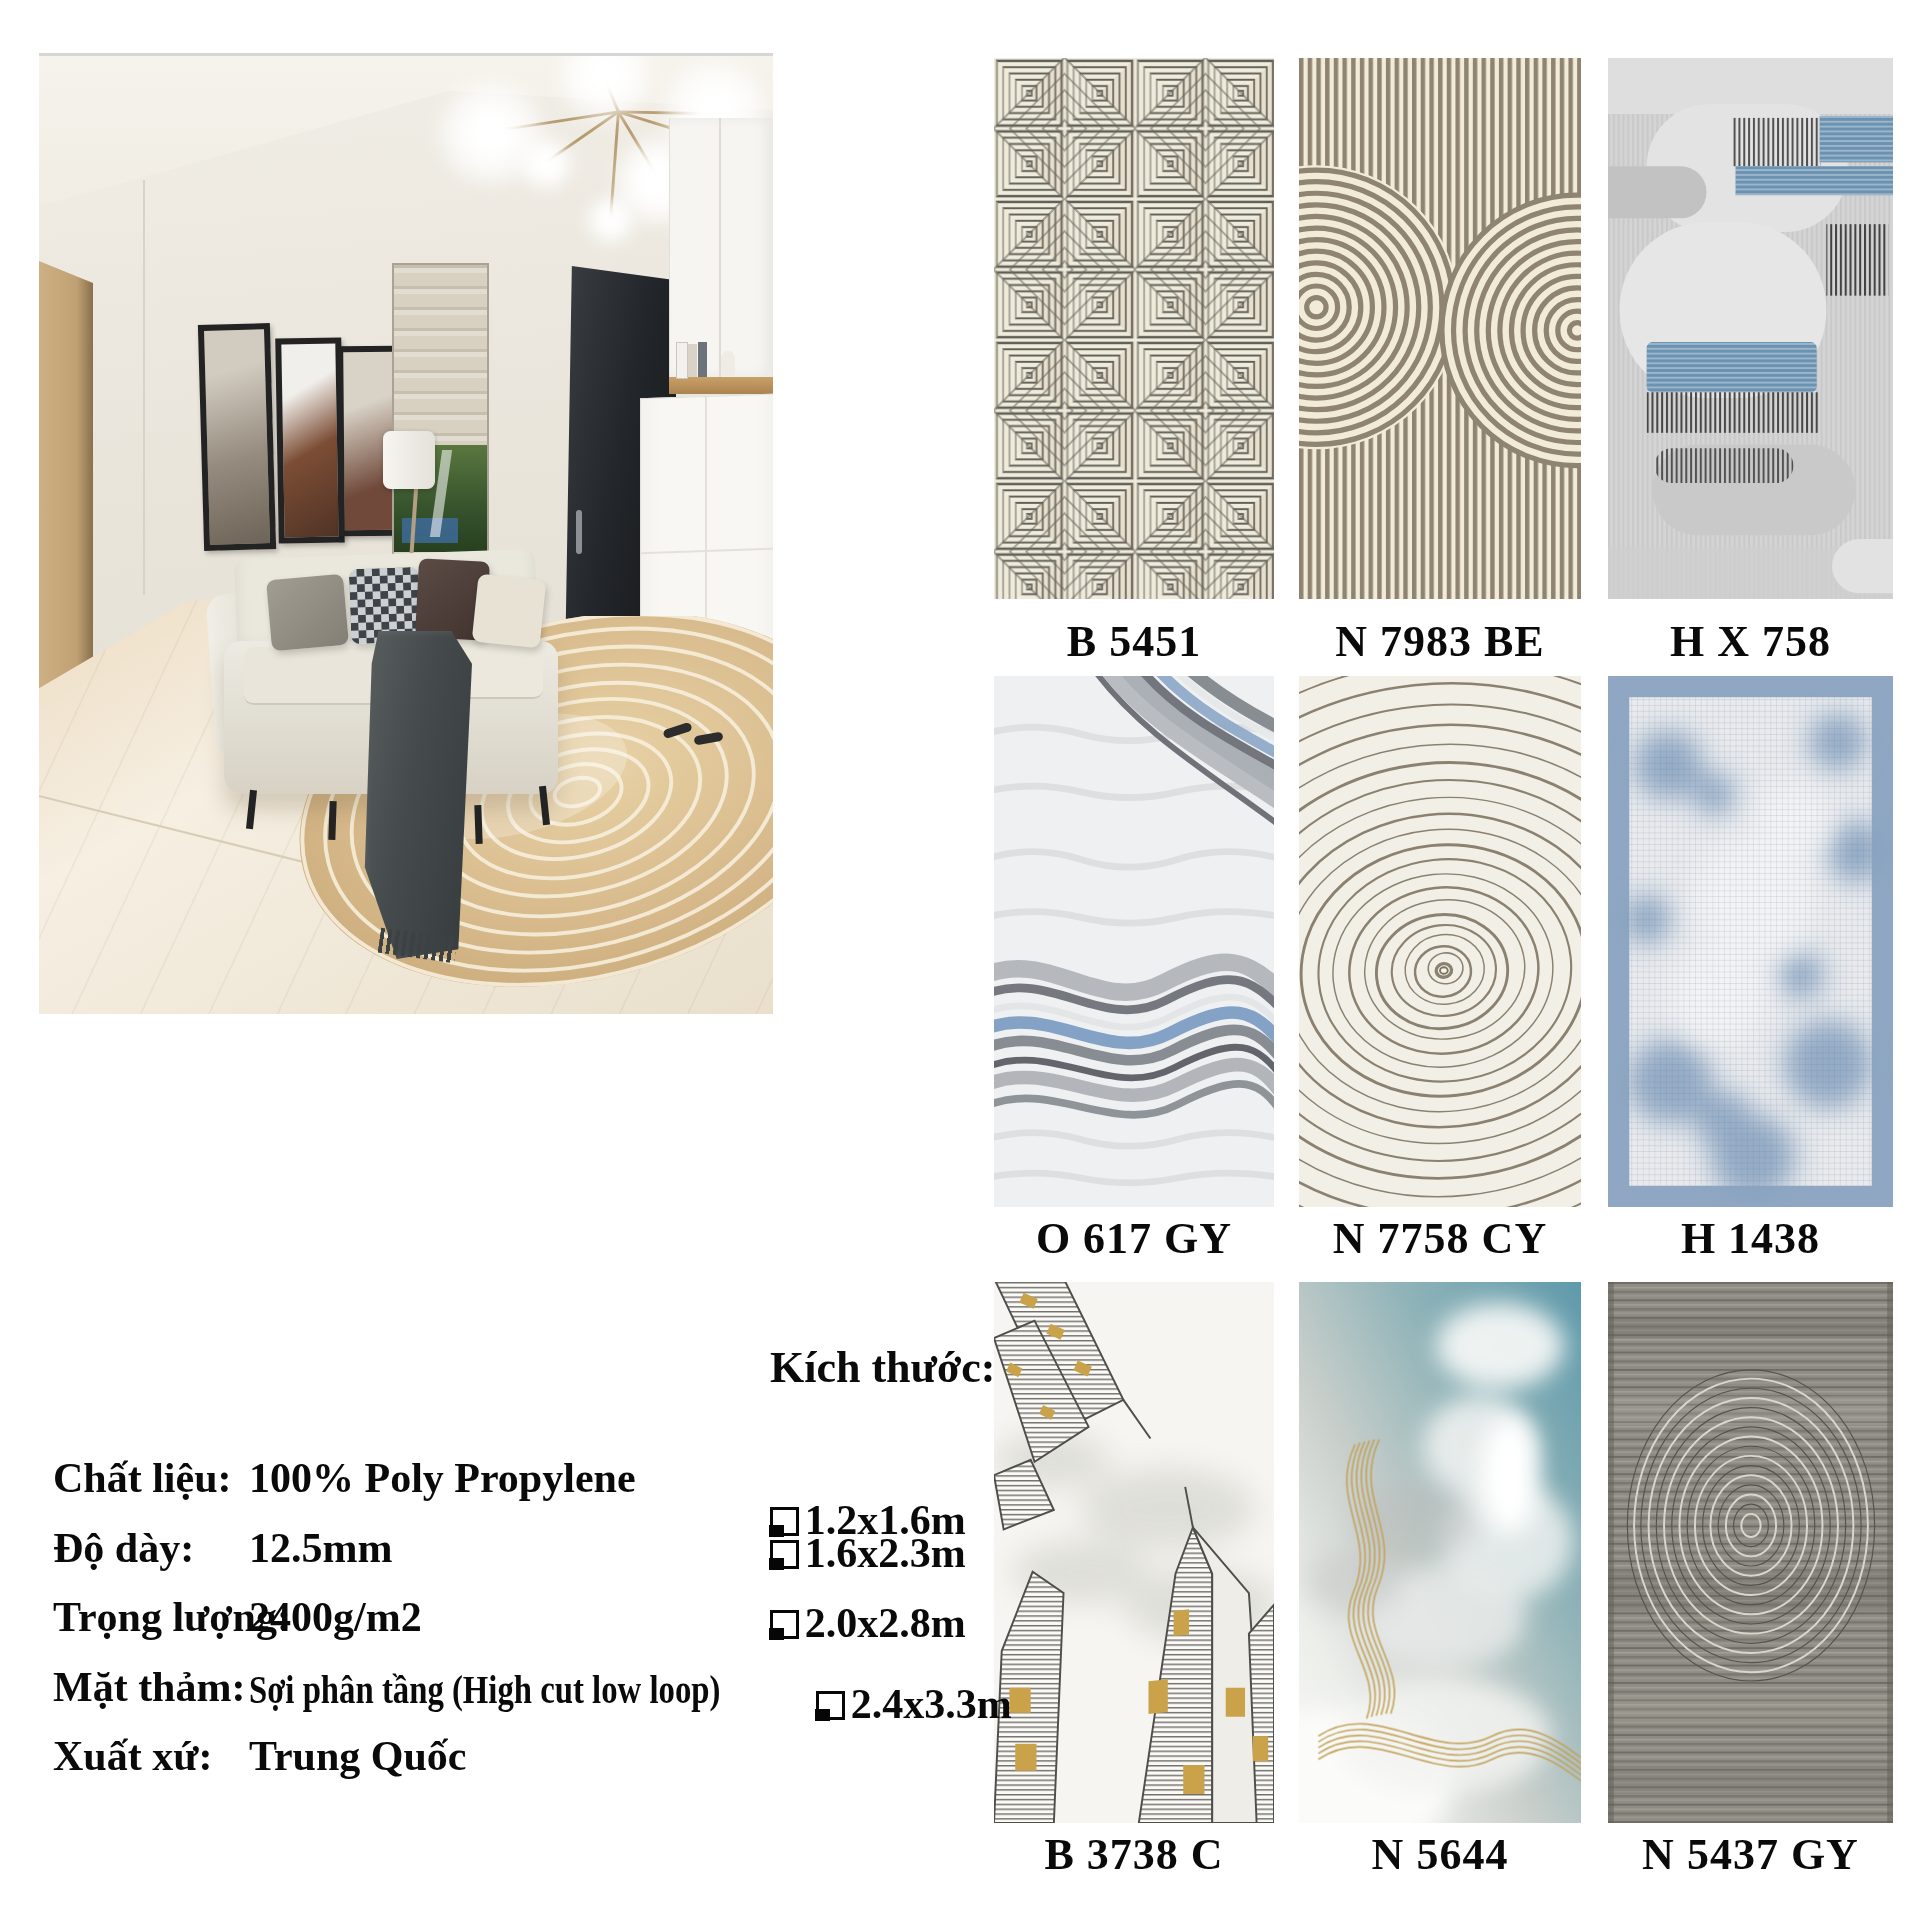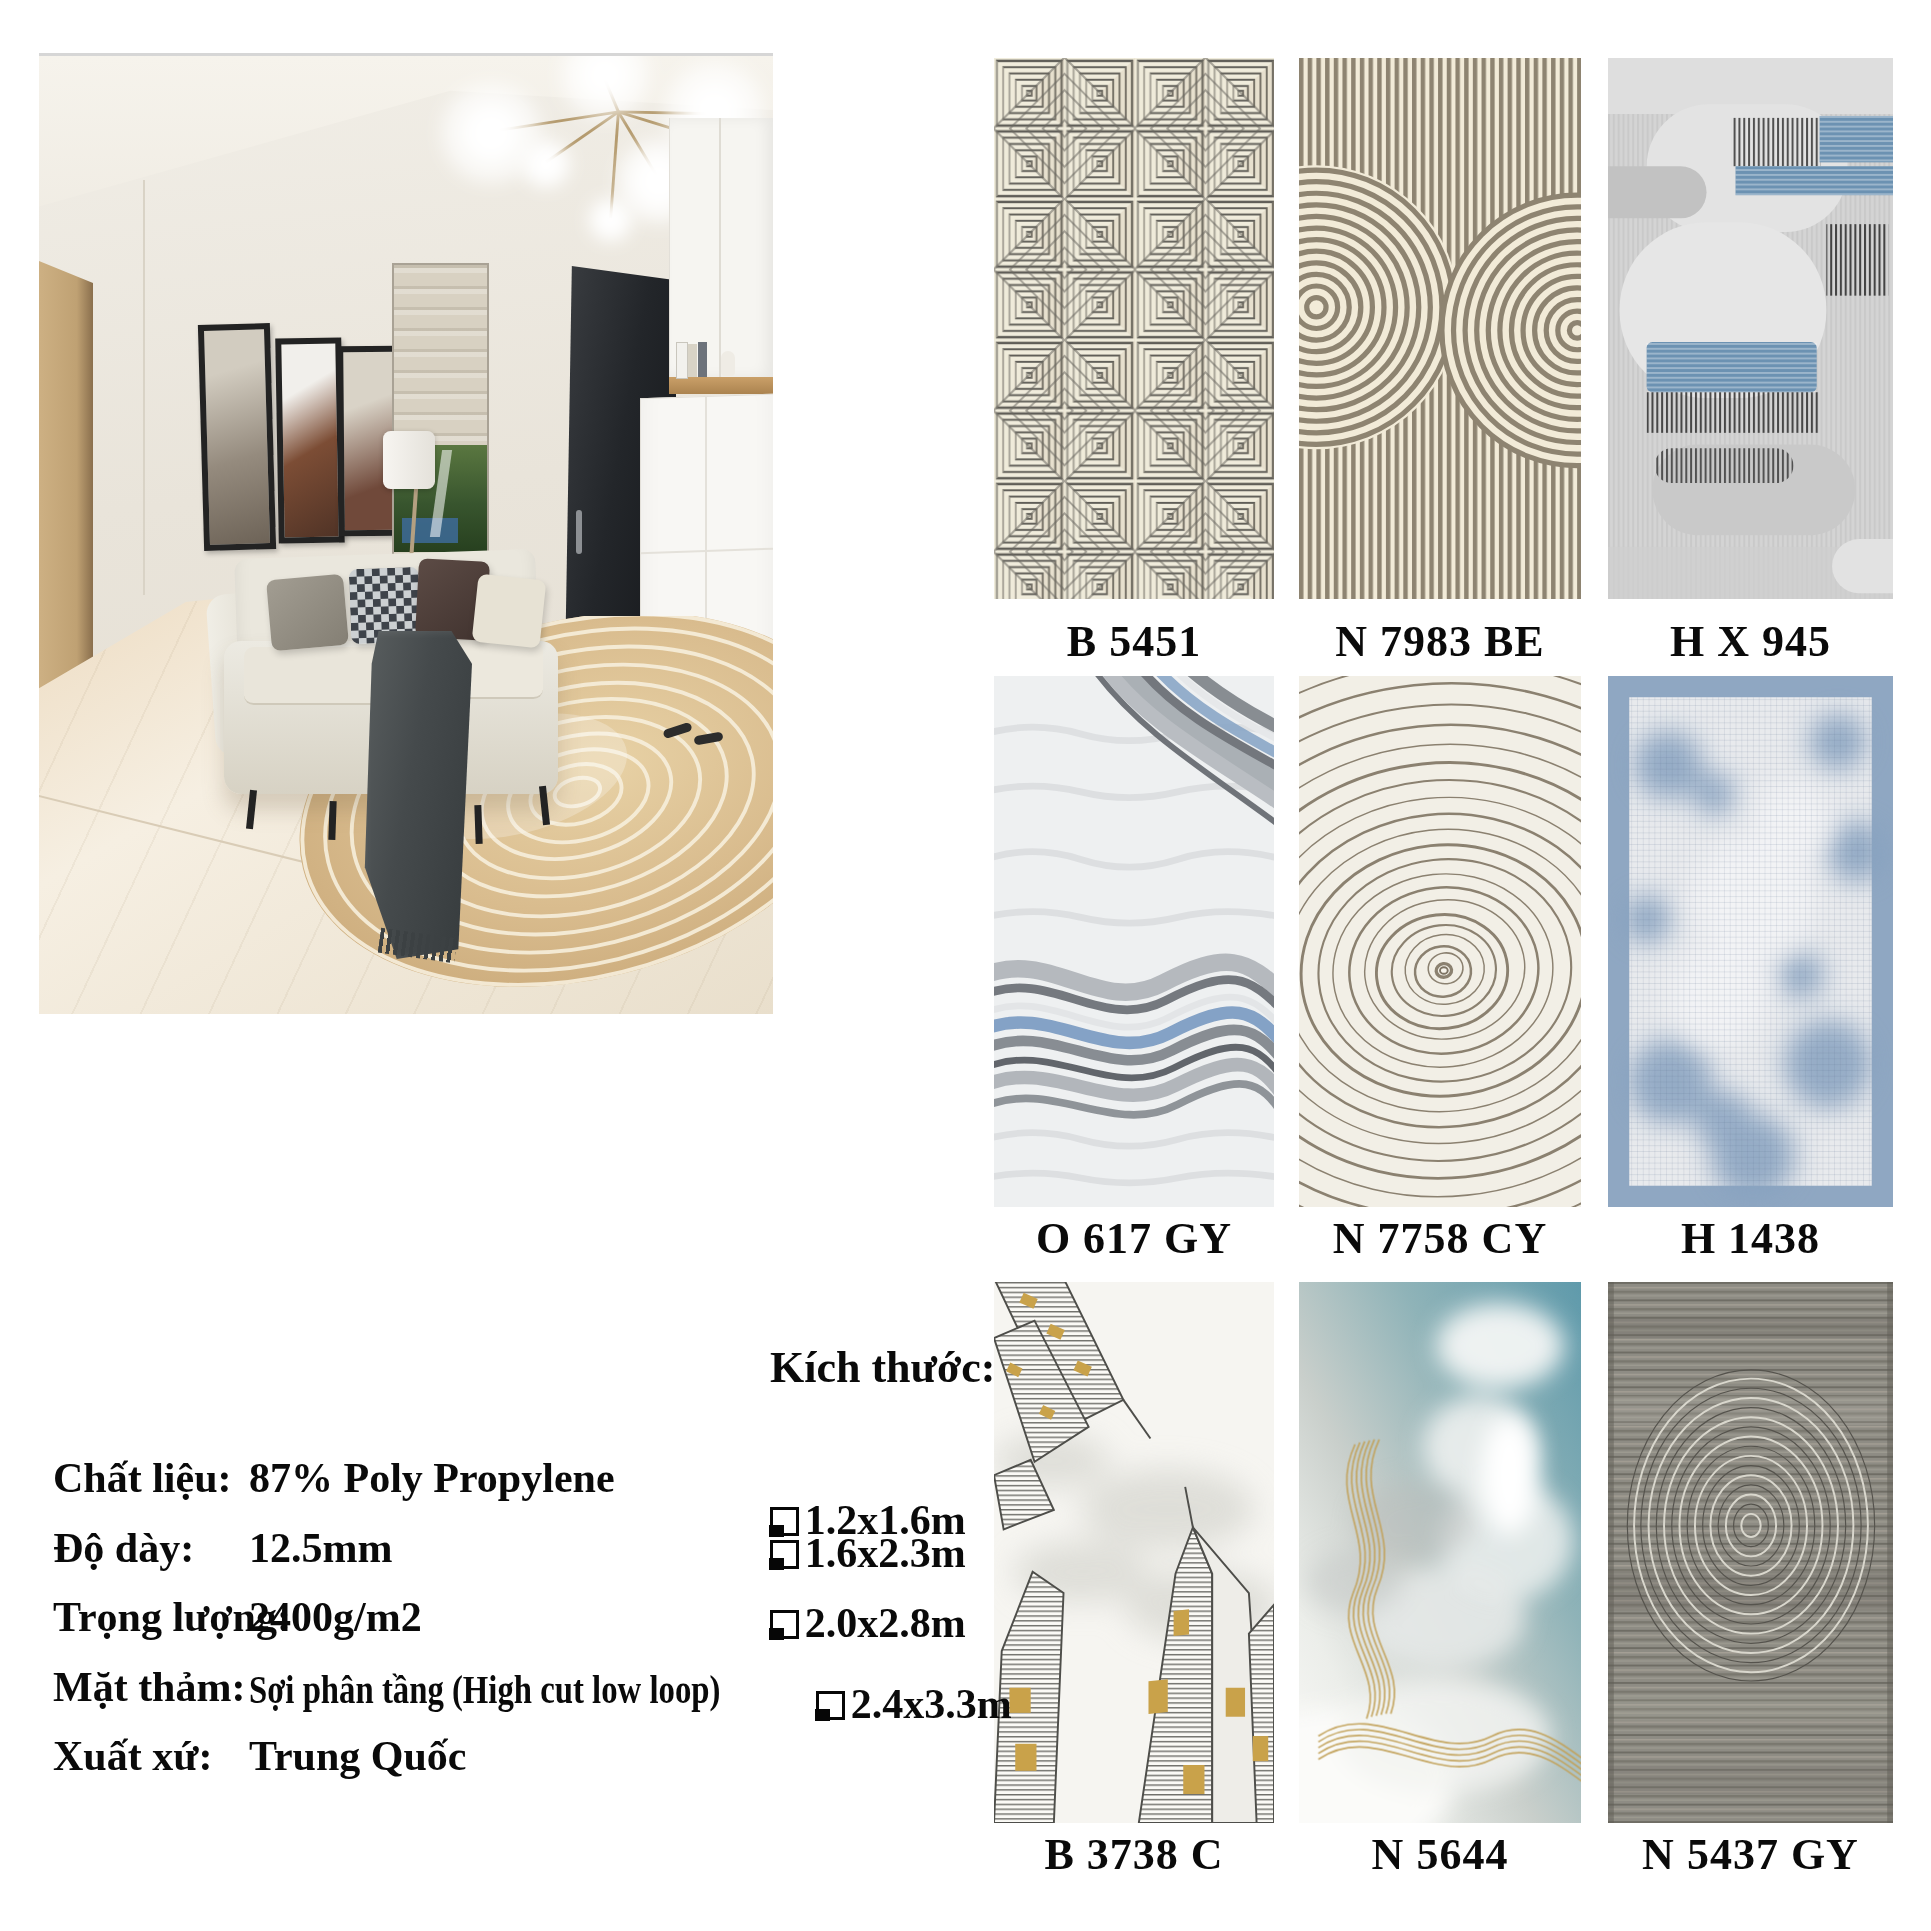--- a/index.html
+++ b/index.html
@@ -560,33 +560,33 @@
         <ellipse cx="148" cy="252" rx="121" ry="152" stroke="#d9d7cd" stroke-width="2"></ellipse>
         <ellipse cx="148" cy="252" rx="128" ry="161" stroke="#55534d" stroke-width="1.2"></ellipse>
       </g>
       <rect x="0" width="6" height="560" fill="#5f5d56" opacity=".5"></rect>
       <rect x="289" width="6" height="560" fill="#5f5d56" opacity=".5"></rect>
     </svg>
   </div>
 
   <div class="abs sw-label lab1">B 5451</div>
   <div class="abs sw-label lab2">N 7983 BE</div>
-  <div class="abs sw-label lab3">H X 945</div>
+  <div class="abs sw-label lab3">H X 758</div>
   <div class="abs sw-label lab4">O 617 GY</div>
   <div class="abs sw-label lab5">N 7758 CY</div>
   <div class="abs sw-label lab6">H 1438</div>
   <div class="abs sw-label lab7">B 3738 C</div>
   <div class="abs sw-label lab8">N 5644</div>
   <div class="abs sw-label lab9">N 5437 GY</div>
 
   <div class="abs size-heading">Kích thước:</div>
 
   <div class="abs spec-row r1">
     <span class="spec-label">Chất liệu:</span>
-    <span class="spec-value">87% Poly Propylene</span>
+    <span class="spec-value">100% Poly Propylene</span>
   </div>
   <div class="abs spec-row r2">
     <span class="spec-label">Độ dày:</span>
     <span class="spec-value">12.5mm</span>
   </div>
   <div class="abs spec-row r3">
     <span class="spec-label">Trọng lượng:</span>
     <span class="spec-value">2400g/m2</span>
   </div>
   <div class="abs spec-row r4">

